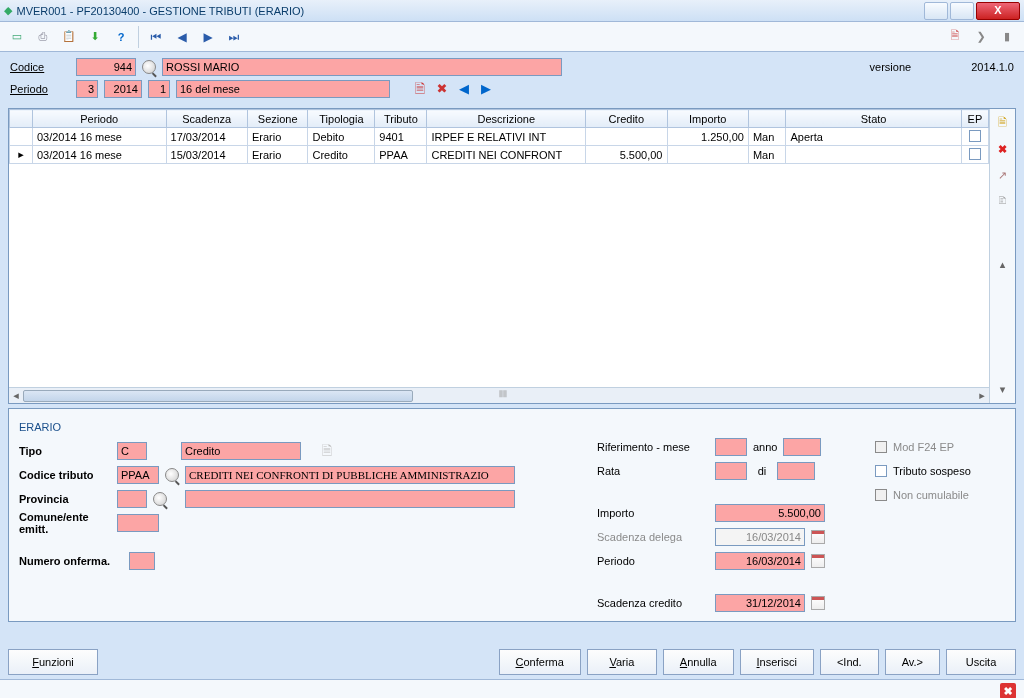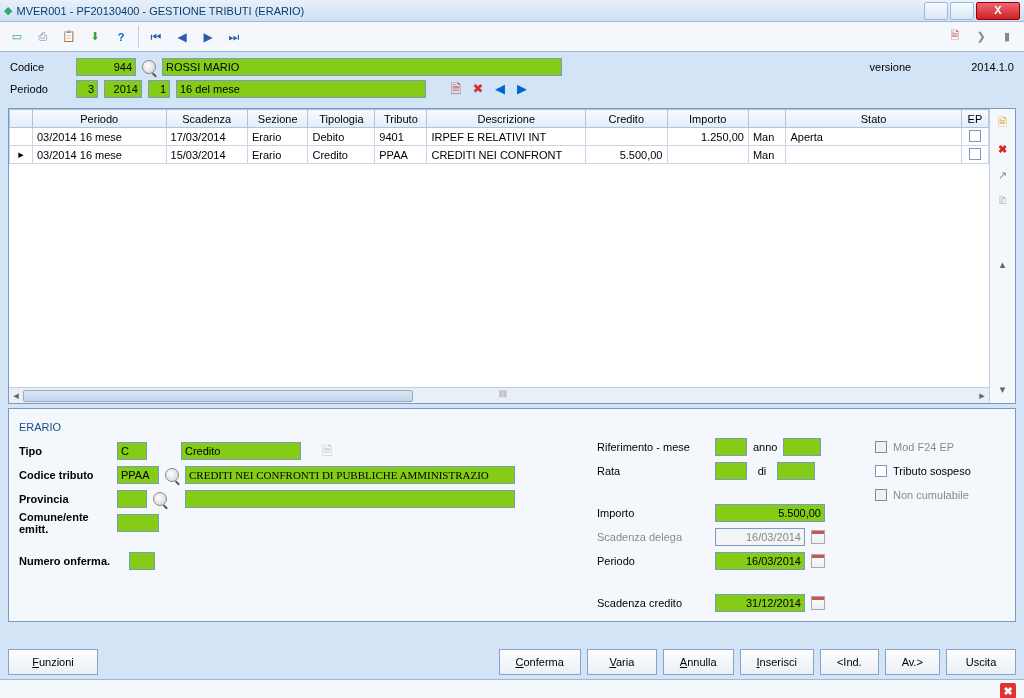--- a/index.html
+++ b/index.html
@@ -43,23 +43,23 @@
 }
 .tb-btn { width: 22px; height: 22px; display:flex; align-items:center; justify-content:center; cursor:pointer; border:1px solid transparent; border-radius:2px;}
 .tb-sep { width:1px; height:22px; background:#c0d0e0; margin:0 2px;}
 .nav-arrow { font-size:12px; color:#2a5caa;}
 .spacer { flex:1; }
 .header-form {
   padding: 6px 10px;
   display: flex; flex-direction: column; gap: 4px;
 }
 .hrow { display: flex; align-items: center; gap: 6px; }
-.lbl { width: 60px; color:#000;}
+.lbl { width: 60px; color:#000;text-decoration:underline;}
 .inp {
-  border: 1px solid #7a9ac0; background: #84cc16; height: 18px;
+  border: 1px solid #7a9ac0; background: #fca5a5; height: 18px;
   padding: 1px 3px; font: inherit;
 }
 .inp.num { text-align:right; }
 .lookup { width:14px; height:14px; border-radius:50%; background:radial-gradient(circle at 40% 40%, #fff, #ccc); border:1px solid #888; display:inline-block; cursor:pointer; position:relative;}
 .lookup::after{content:""; position:absolute; right:-2px; bottom:-2px; width:5px; height:1.5px; background:#555; transform:rotate(45deg);}
 .version { margin-left:auto; display:flex; gap:60px; align-items:center;}
 .icon-small { width:16px; height:16px; display:inline-block; cursor:pointer; font-size:13px; text-align:center; line-height:16px;}
 
 .grid-wrap {
   margin: 4px 8px; border:1px solid #7a9ac0; background:#fff;
@@ -179,21 +179,21 @@
     <div class="version">
       <span>versione</span>
       <span>2014.1.0</span>
     </div>
   </div>
   <div class="hrow">
     <span class="lbl">Periodo</span>
     <input class="inp num" style="width: 22px;" value="3">
     <input class="inp num" style="width: 38px;" value="2014">
     <input class="inp num" style="width: 22px;" value="1">
-    <input class="inp" style="width: 250px;" value="16 del mese">
+    <input class="inp" style="width: 214px;" value="16 del mese">
     <span style="width:10px"></span>
     <span class="icon-small" style="color:#c33;">🗎</span>
     <span class="icon-small" style="color:#c33;">✖</span>
     <span class="icon-small" style="color:#06c;">◀</span>
     <span class="icon-small" style="color:#06c;">▶</span>
   </div>
 </div>
 
 <div class="grid-wrap">
   <div class="grid-main">

